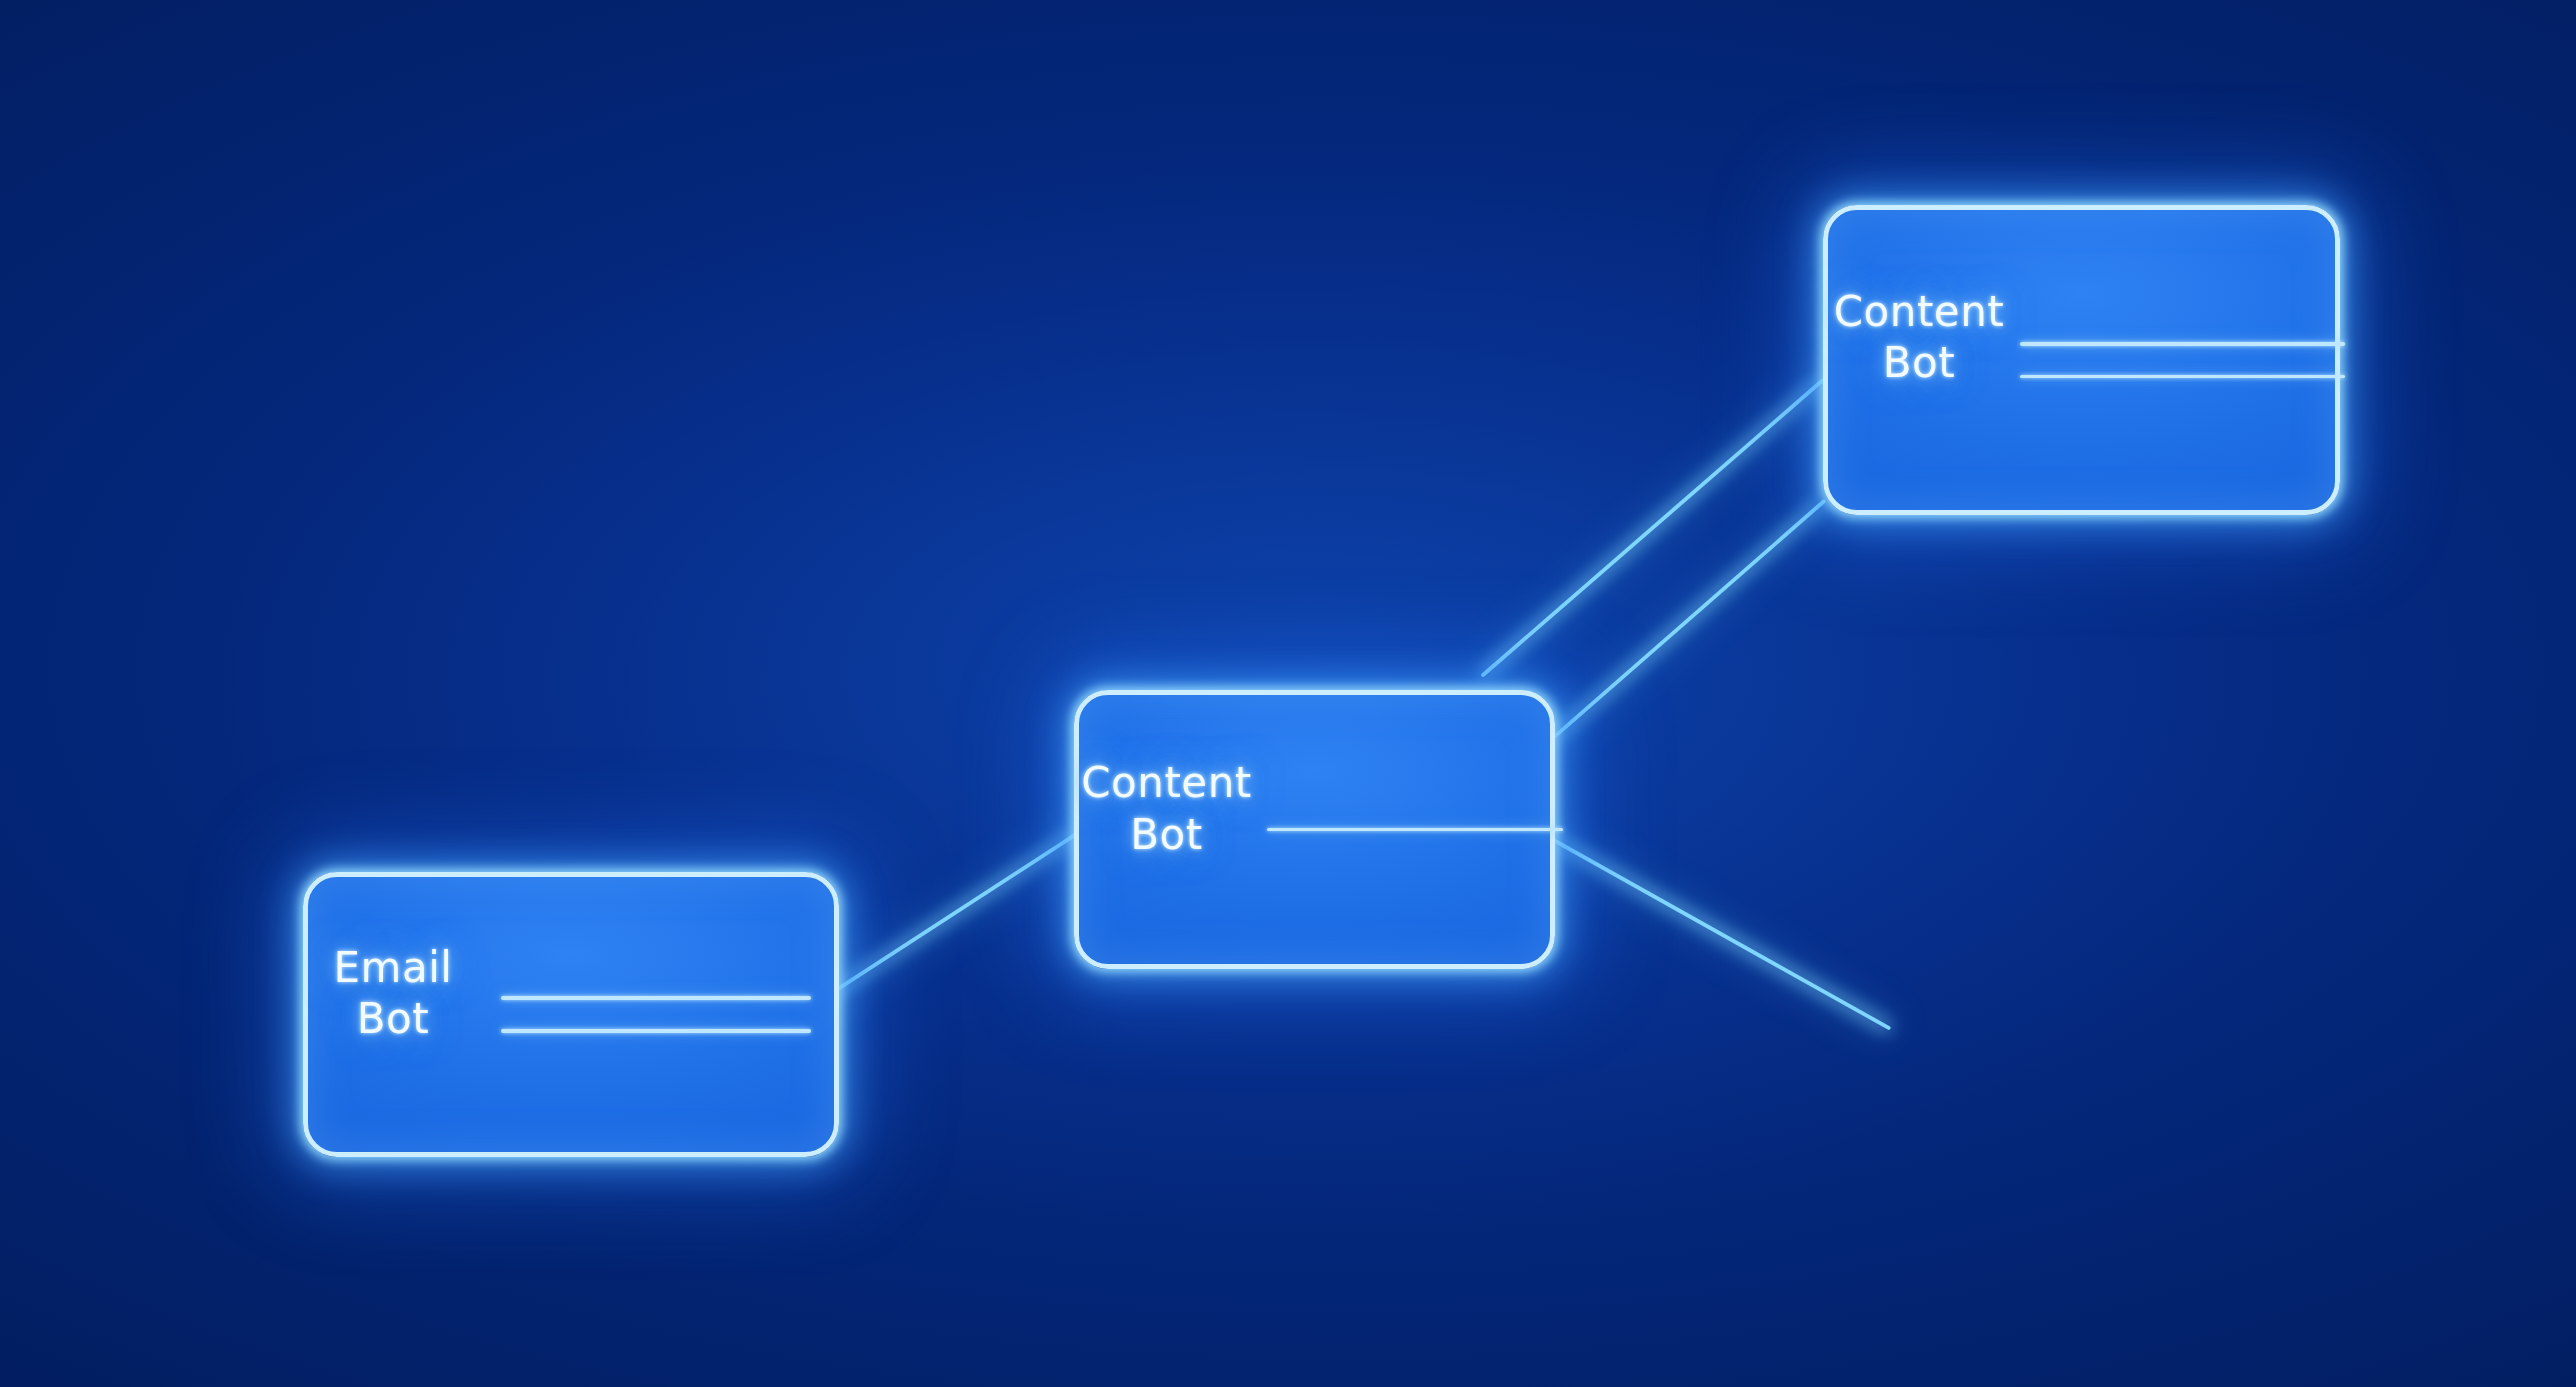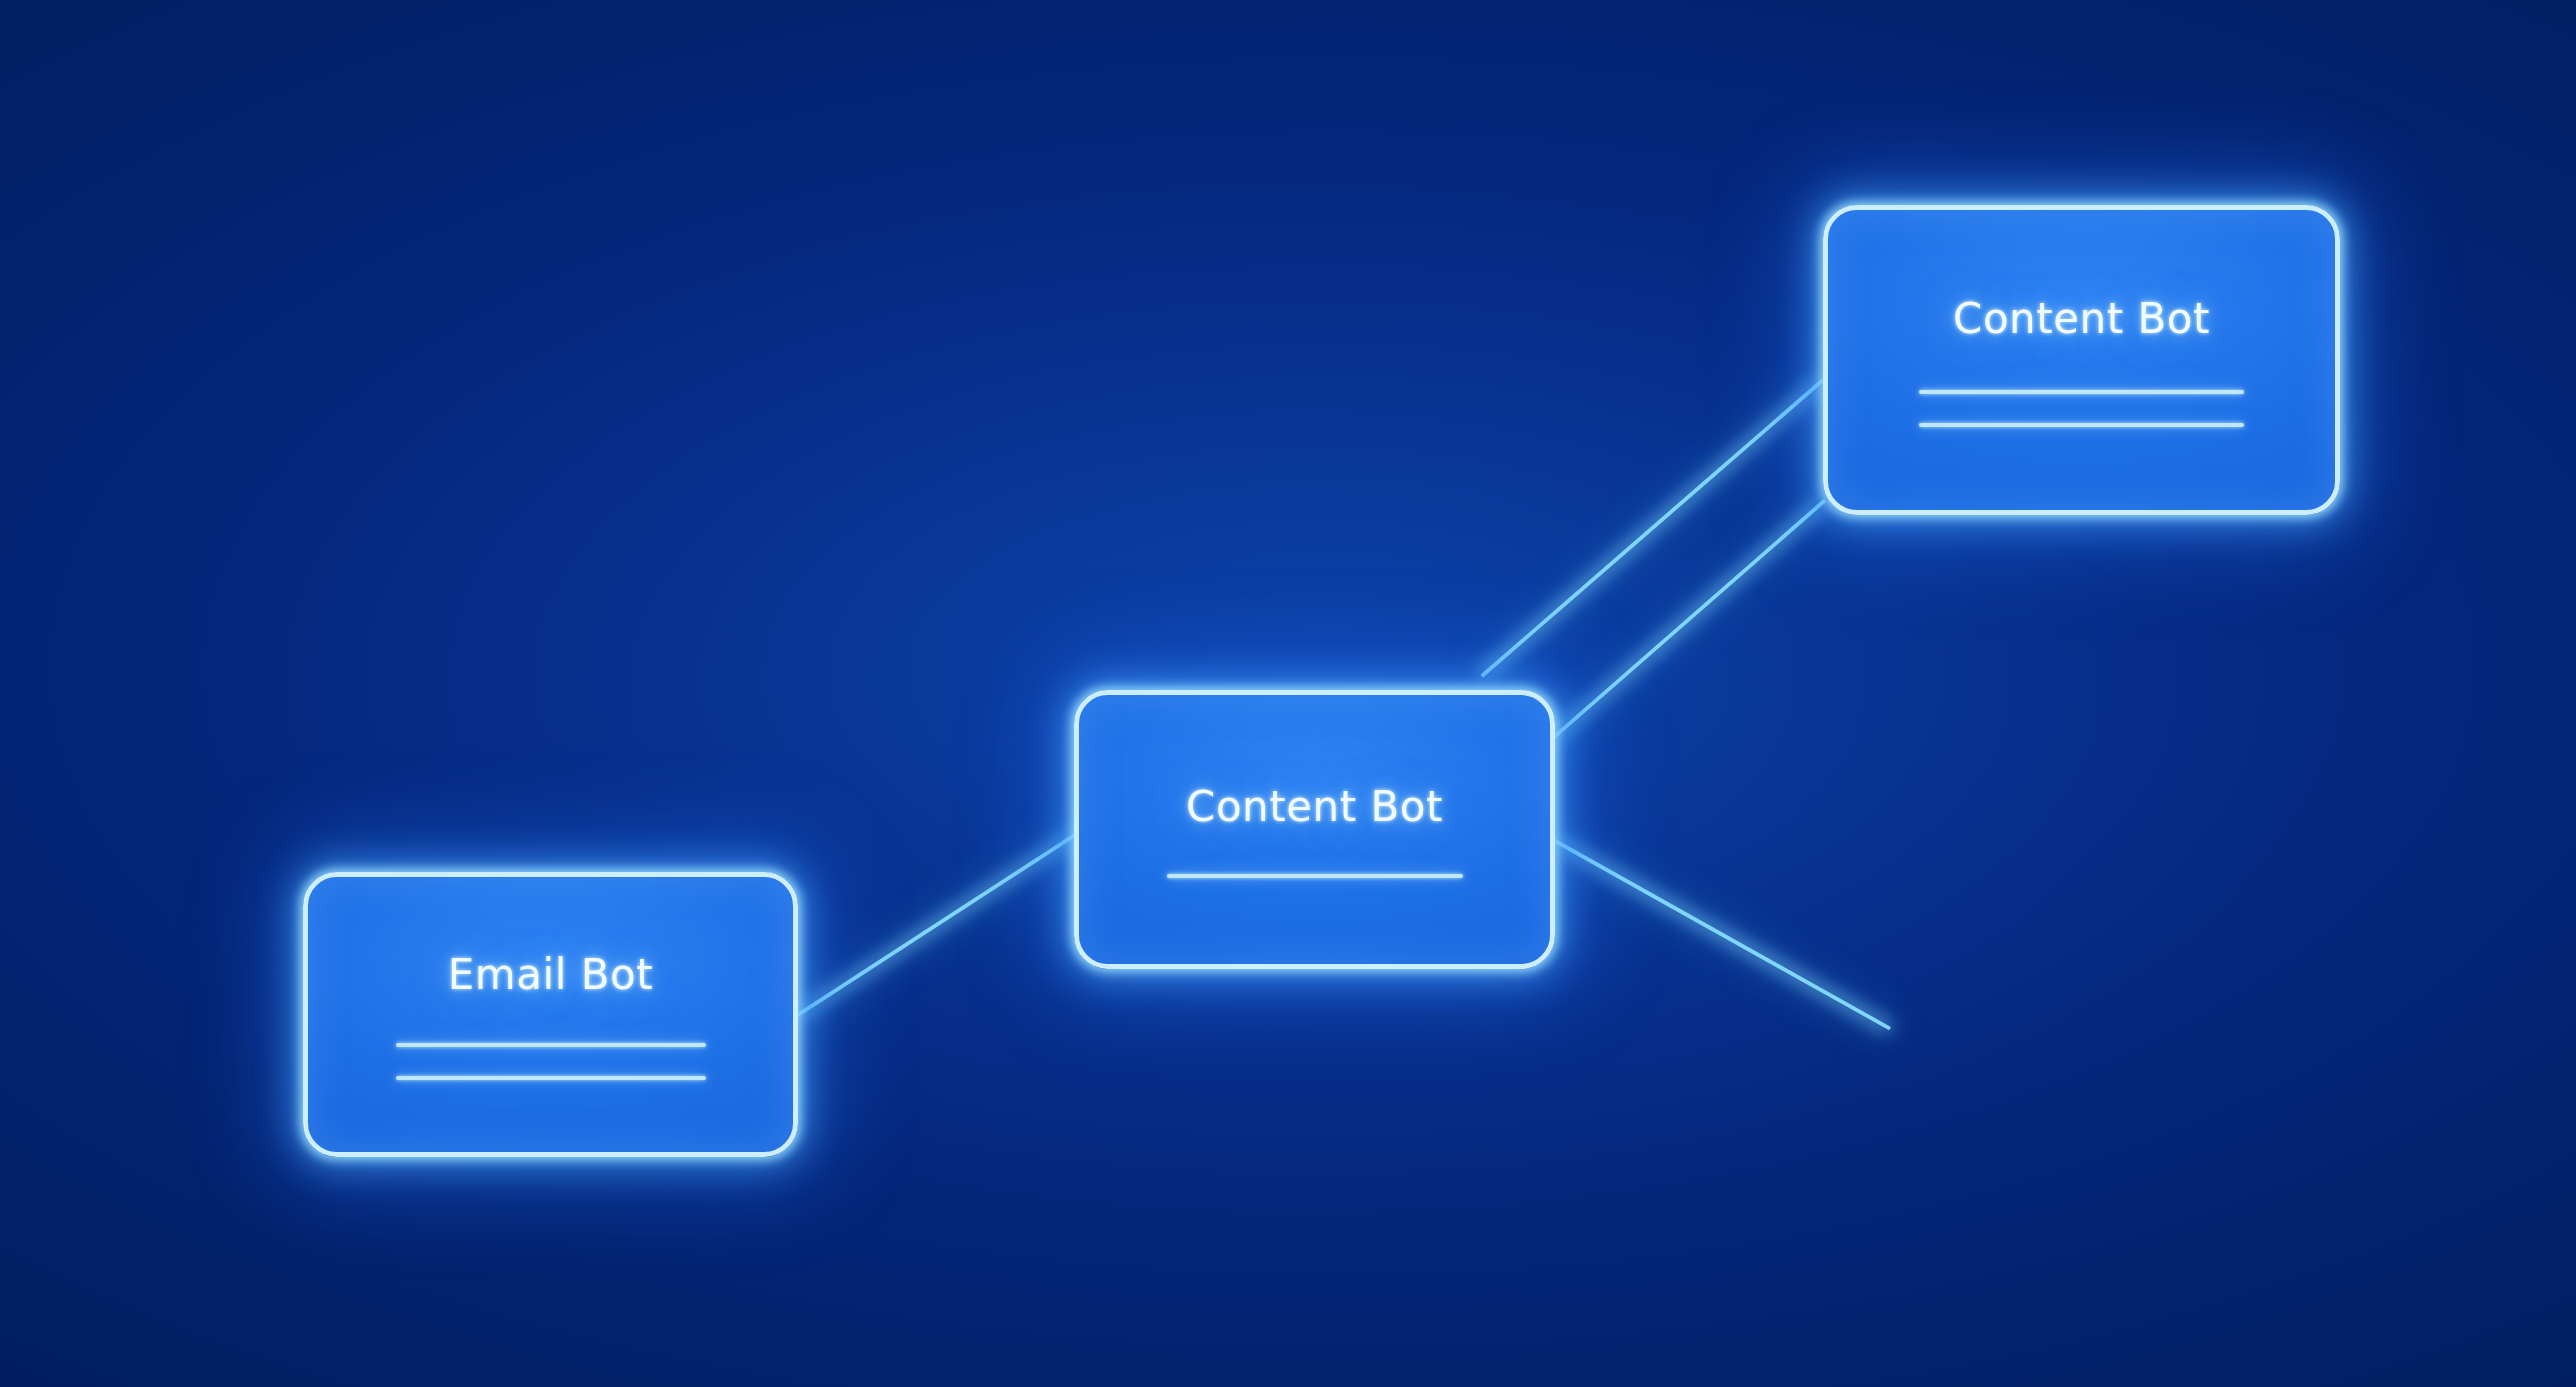--- a/index.html
+++ b/index.html
@@ -44,21 +44,21 @@
     border: 5.4px solid #cdeeff;
     background:
       radial-gradient(ellipse 120% 110% at 50% 28%, #2f82f3 0%, #1e6ee6 48%, #1660da 100%);
     box-shadow:
       0 0 10.8px 2.3px rgba(150,220,255,0.95),
       0 0 34px 10.8px rgba(70,165,255,0.60),
       0 0 85px 29px rgba(40,120,255,0.40),
       inset 0 0 39px 4.6px rgba(120,190,255,0.22);
     z-index: 4;
     display: flex;
-    flex-direction: column;
+    flex-direction: row;
     align-items: center;
     justify-content: center;
   }
   .card-title {
     color: #f2fbff;
     font-size: 42px;
     font-weight: 400;
     letter-spacing: 0.5px;
     line-height: 1.22;
     text-align: center;
@@ -82,21 +82,21 @@
     border-radius: 3.1px;
     background: #bfe7ff;
     box-shadow:
       0 0 4.6px rgba(190,235,255,0.95),
       0 0 12.4px rgba(130,205,255,0.70);
   }
 
   
   #card-content-bot-top    { left: 1823px; top: 205px;  width: 517px; height: 310px; }
   #card-content-bot-center { left: 1074px; top: 690px;  width: 481px; height: 279px; }
-  #card-email-bot          { left: 303px;  top: 872px; width: 495px; height: 285px; justify-content: center; }
+  #card-email-bot          { left: 303px;  top: 872px; width: 536px; height: 285px; justify-content: center; }
   #card-follow-up-bot      { left: 1887px; top: 878px; width: 488px; height: 311px; }
 
   #card-content-bot-top .card-title    { margin-bottom: 46px; }
   #card-content-bot-center .card-title { margin-bottom: 42px; }
   #card-email-bot .card-title          { margin-bottom: 43px; }
   #card-follow-up-bot .card-title      { margin-bottom: 31px; font-size: 40px; }
 
   #card-content-bot-top    .rule { width: 325px; }
   #card-content-bot-center .rule { width: 296px; }
   #card-email-bot          .rule { width: 310px; }

